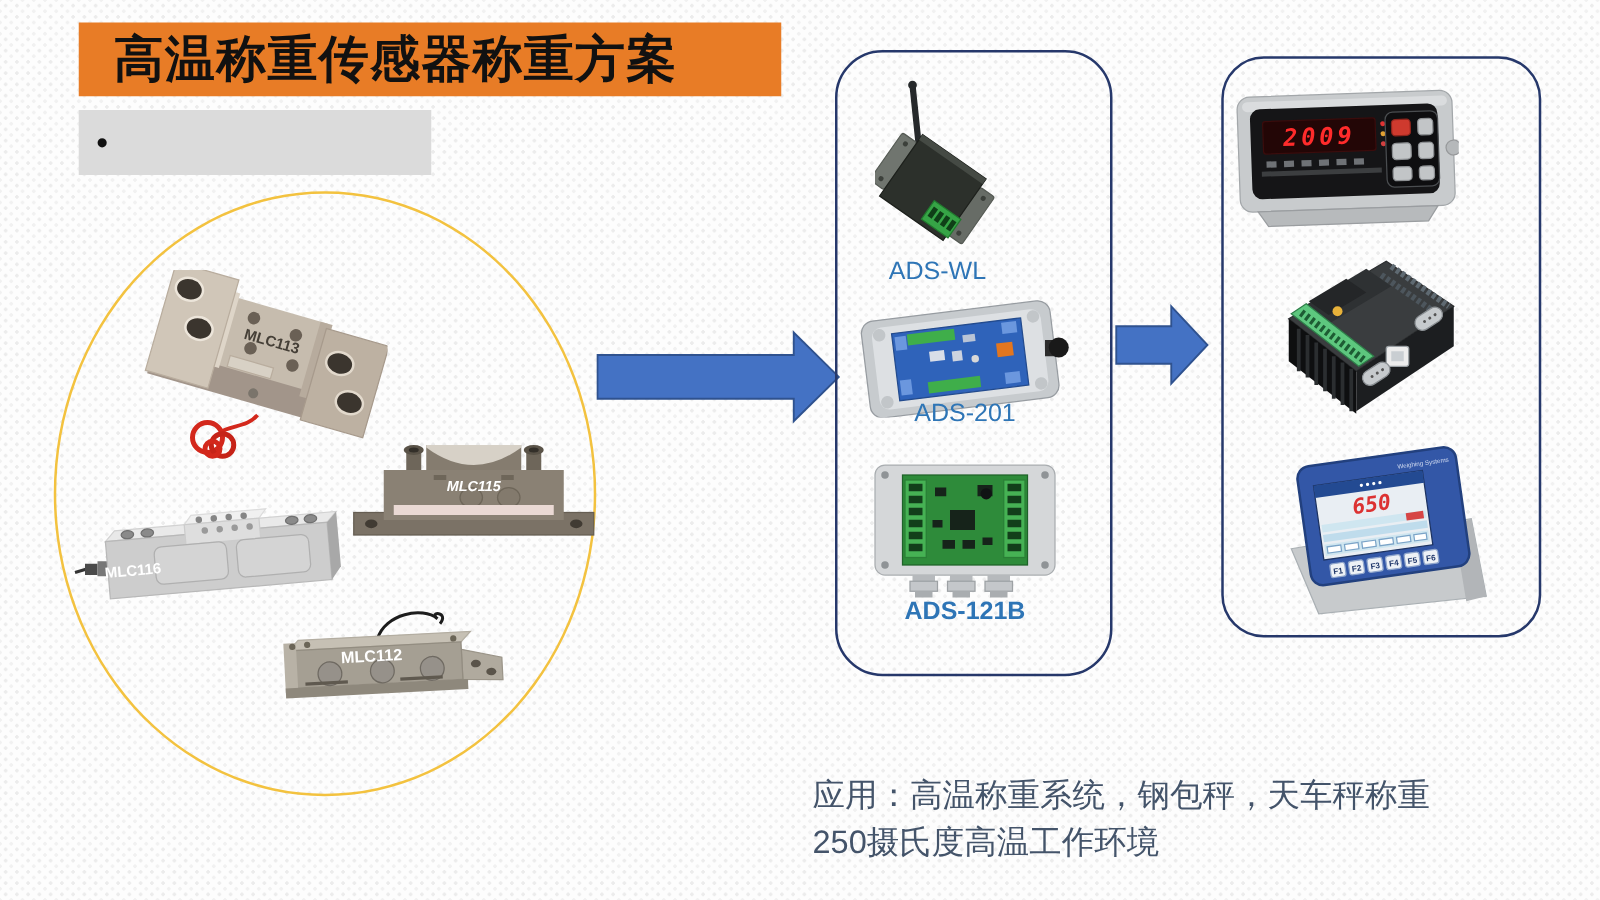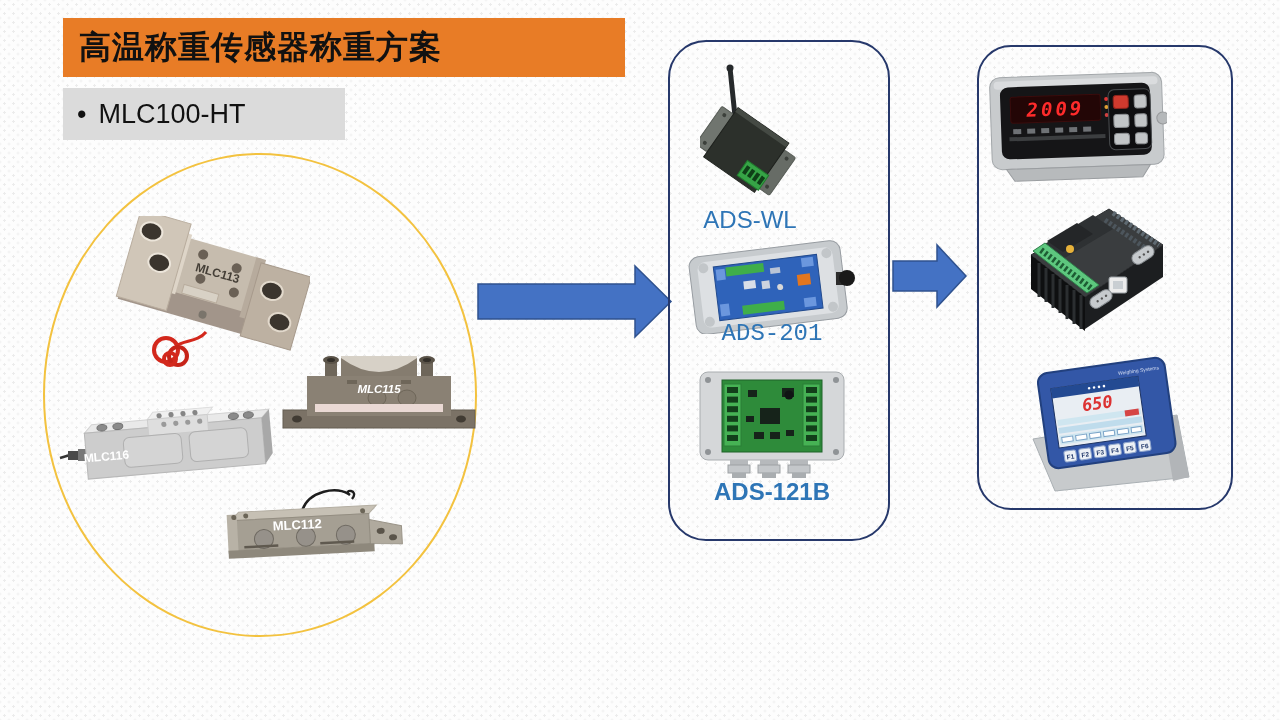--- a/index.html
+++ b/index.html
@@ -9,58 +9,57 @@
     background-image:
       radial-gradient(#ececec 1.2px, transparent 1.3px),
       radial-gradient(#f1f1f1 1.2px, transparent 1.3px);
     background-size:9px 9px;
     background-position:0 0,4.5px 4.5px;
     font-family:"Liberation Sans","DejaVu Sans",sans-serif;
   }
   .abs{position:absolute;}
   #banner{
     left:63px;top:18px;width:562px;height:59px;background:#E87C26;
-    display:flex;align-items:center;padding-left:16px;box-sizing:border-box;
-    font-size:32px;font-weight:bold;color:#111;letter-spacing:1px;
+    display:flex;align-items:center;padding-left:28px;box-sizing:border-box;
+    font-size:40px;font-weight:bold;color:#111;letter-spacing:1px;
   }
   #subtitle{
     left:63px;top:88px;width:282px;height:52px;background:#DBDBDB;
     display:flex;align-items:center;gap:12px;padding-left:14px;box-sizing:border-box;
     font-size:27px;color:#111;
   }
   #sensor-ellipse{
     left:43px;top:153px;width:430px;height:480px;
     border:2px solid #F3C23F;border-radius:50%;
   }
   .panel{
     border:2px solid #26386B;border-radius:38px;box-sizing:border-box;background:transparent;
   }
   #middle-panel{left:668px;top:40px;width:222px;height:501px;}
   #right-panel{left:977px;top:45px;width:256px;height:465px;border-radius:34px;}
   .dev-label{
-    position:absolute;text-align:center;font-size:24px;color:#2E75B6;
+    position:absolute;text-align:center;font-size:20px;color:#2E75B6;
   }
   #app-note{
     left:650px;top:618px;width:620px;color:#44546A;font-size:26px;line-height:37px;
   }
   svg{display:block;}
   .mlc-text{font-family:"Liberation Sans",sans-serif;font-weight:bold;}
 </style>
 </head>
 <body>
 
 <div id="slide">
 
   <div id="banner" class="abs">
     <span>高温称重传感器称重方案</span>
   </div>
 
   <div id="subtitle" class="abs">
     <span>•</span>
-    <span>MLC100-HT</span>
   </div>
 
   <div id="sensor-ellipse" class="abs"></div>
 
   <div class="abs" style="left:110px;top:216px;width:200px;height:165px;">
     <svg width="200" height="165" viewBox="0 0 200 165">
       <g transform="rotate(16 100 80)">
         <rect x="12" y="84" width="176" height="24" fill="#a2958a"></rect>
         <rect x="62" y="30" width="78" height="56" fill="#c6bcae"></rect>
         <rect x="56" y="26" width="10" height="62" fill="#ded5c8"></rect>
@@ -213,21 +212,21 @@
           <rect x="114" y="40" width="13" height="11" fill="#e2761f"></rect>
           <rect x="60" y="40" width="12" height="8" fill="#d9dee8"></rect>
           <rect x="78" y="42" width="8" height="8" fill="#cdd3df"></rect>
           <rect x="88" y="30" width="10" height="6" fill="#b9c4d6"></rect>
           <circle cx="96" cy="50" r="3" fill="#d8d8d8"></circle>
         </g>
         <rect x="152" y="34" width="8" height="13" fill="#2c2c2c"></rect>
         <circle cx="163" cy="40" r="8" fill="#191919"></circle>
       </svg>
     </div>
-    <div class="dev-label" style="left:32px;top:278px;width:140px;font-family:Liberation Mono, monospace;">ADS-201</div>
+    <div class="dev-label" style="left:32px;top:278px;width:140px;">ADS-201</div>
 
     <div class="abs" style="left:26px;top:328px;width:152px;height:110px;">
       <svg width="152" height="110" viewBox="0 0 152 110">
         <rect x="4" y="2" width="144" height="88" rx="8" fill="#d5d7d9" stroke="#a9adb0"></rect>
         <circle cx="12" cy="10" r="3" fill="#8f9396"></circle>
           <circle cx="140" cy="10" r="3" fill="#8f9396"></circle>
         <circle cx="12" cy="82" r="3" fill="#8f9396"></circle>
           <circle cx="140" cy="82" r="3" fill="#8f9396"></circle>
         <rect x="26" y="10" width="100" height="72" fill="#2e8b3a" stroke="#1f6329"></rect>
         <rect x="28" y="14" width="17" height="62" fill="#46b254" stroke="#2a7f36"></rect>
@@ -375,14 +374,18 @@
           <text x="63" y="106.5" font-size="6.5" font-weight="bold" fill="#21386b" text-anchor="middle">F2</text>
           <text x="78" y="106.5" font-size="6.5" font-weight="bold" fill="#21386b" text-anchor="middle">F3</text>
           <text x="93" y="106.5" font-size="6.5" font-weight="bold" fill="#21386b" text-anchor="middle">F4</text>
           <text x="108" y="106.5" font-size="6.5" font-weight="bold" fill="#21386b" text-anchor="middle">F5</text>
           <text x="123" y="106.5" font-size="6.5" font-weight="bold" fill="#21386b" text-anchor="middle">F6</text>
         </g>
       </svg>
     </div>
   </div>
 
+  <div id="app-note" class="abs">
+    <div>应用：高温称重系统，钢包秤，天车秤称重</div>
+    <div>250摄氏度高温工作环境</div>
+  </div>
 
 </div>
 
 </body></html>

